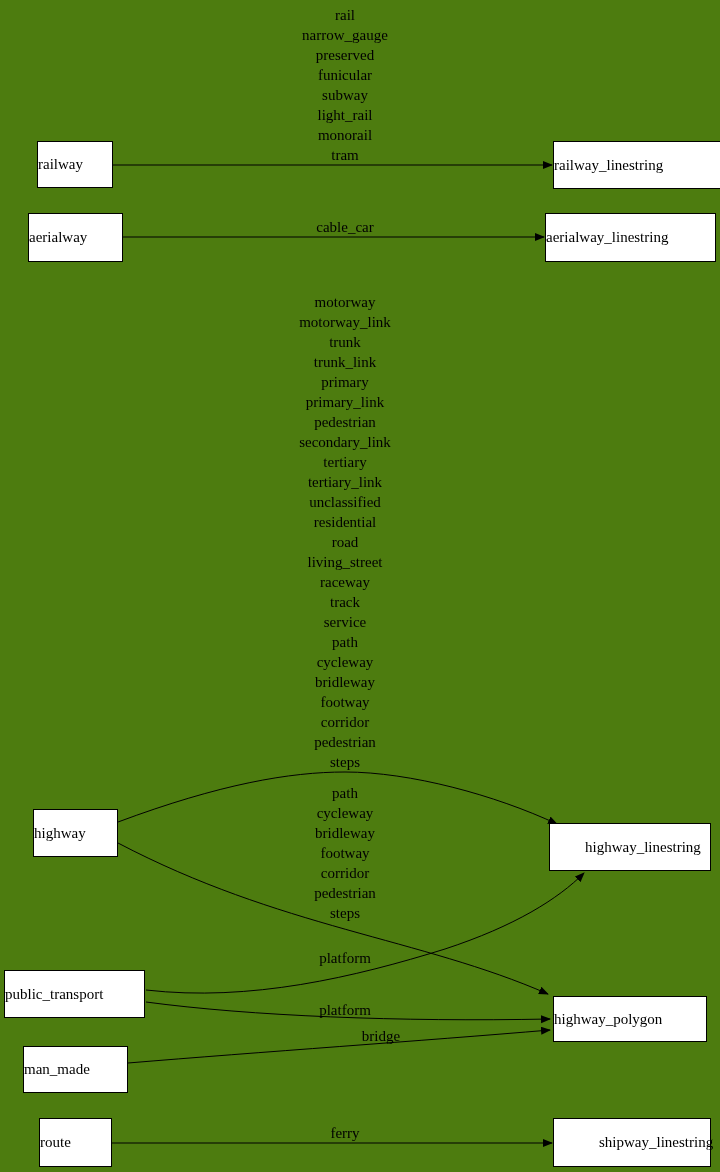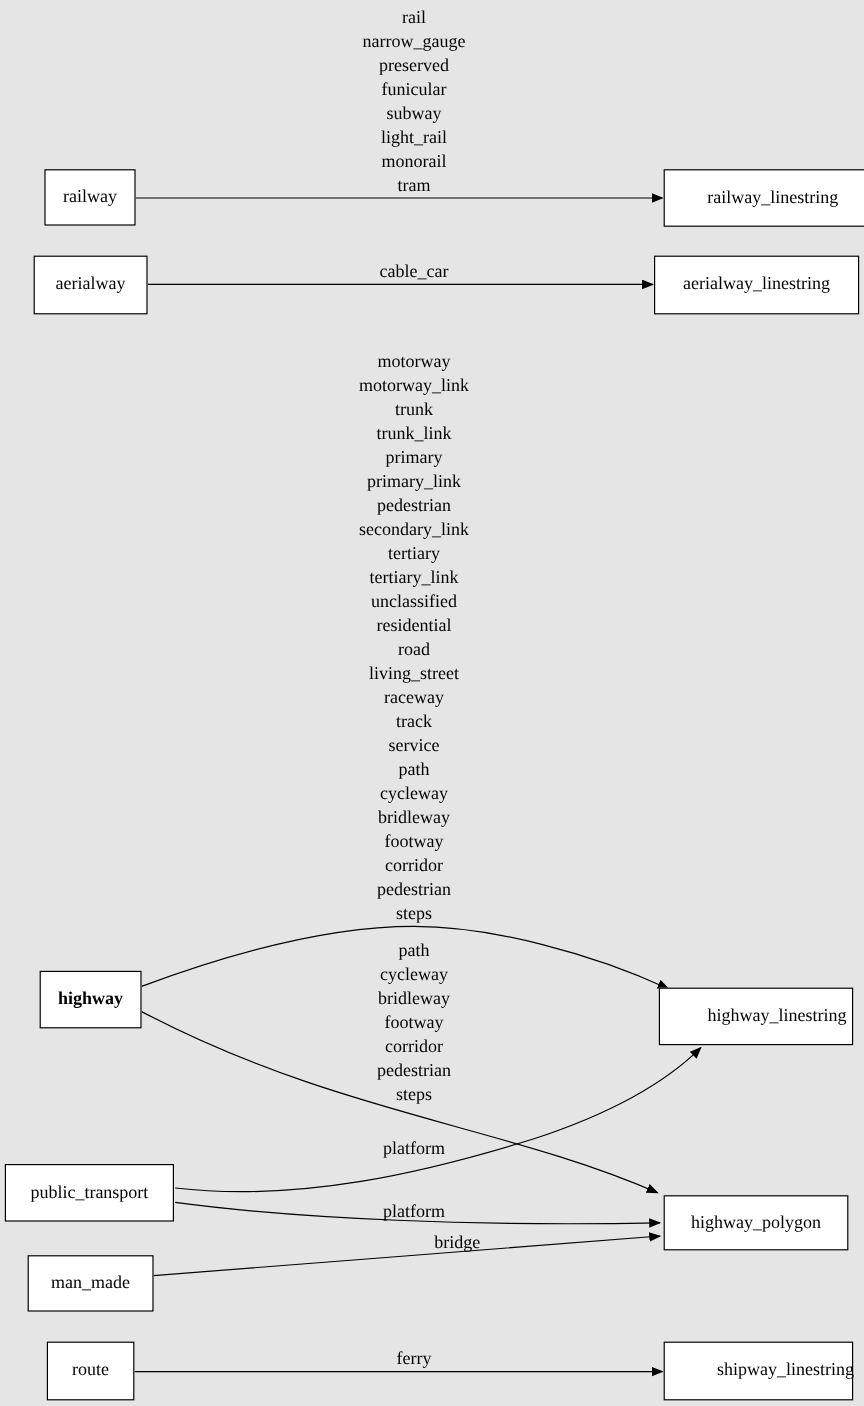--- a/index.html
+++ b/index.html
@@ -4,37 +4,36 @@
 <style>
   html, body {
     margin: 0;
     padding: 0;
     background: #ffffff;
   }
   .canvas {
     position: relative;
     width: 720px;
     height: 1172px;
-    background: #e5e5e5;
+    background: #4d7c0f;
     font-family: "Liberation Serif", serif;
     color: #000000;
     overflow: hidden;
   }
   .edges-layer {
     position: absolute;
     left: 0; top: 0;
     width: 720px; height: 1172px;
   }
   .node {
     position: absolute;
     border: 1px solid #000000;
     background: #ffffff;
     display: flex;
     align-items: center;
-    justify-content: center;
     font-size: 15px;
     white-space: nowrap;
     box-sizing: border-box;
   }
   .edge-label {
     position: absolute;
     left: 345px;
     transform: translateX(-50%);
     text-align: center;
     font-size: 15px;
@@ -145,21 +144,21 @@
   </div>
 
   <div class="node" style="left:28px; top:213px; width:95px; height:49px;">
     <span>aerialway</span>
   </div>
 
   <div class="node" style="left:545px; top:213px; width:171px; height:49px;">
     <span>aerialway_linestring</span>
   </div>
 
-  <div class="node" style="left:33px; top:809px; width:85px; height:48px;font-weight:bold;">
+  <div class="node" style="left:33px; top:809px; width:85px; height:48px;">
     <span>highway</span>
   </div>
 
   <div class="node" style="left:549px; top:823px; width:162px; height:48px;padding-left:35px;">
     <span>highway_linestring</span>
   </div>
 
   <div class="node" style="left:4px; top:970px; width:141px; height:48px;">
     <span>public_transport</span>
   </div>

